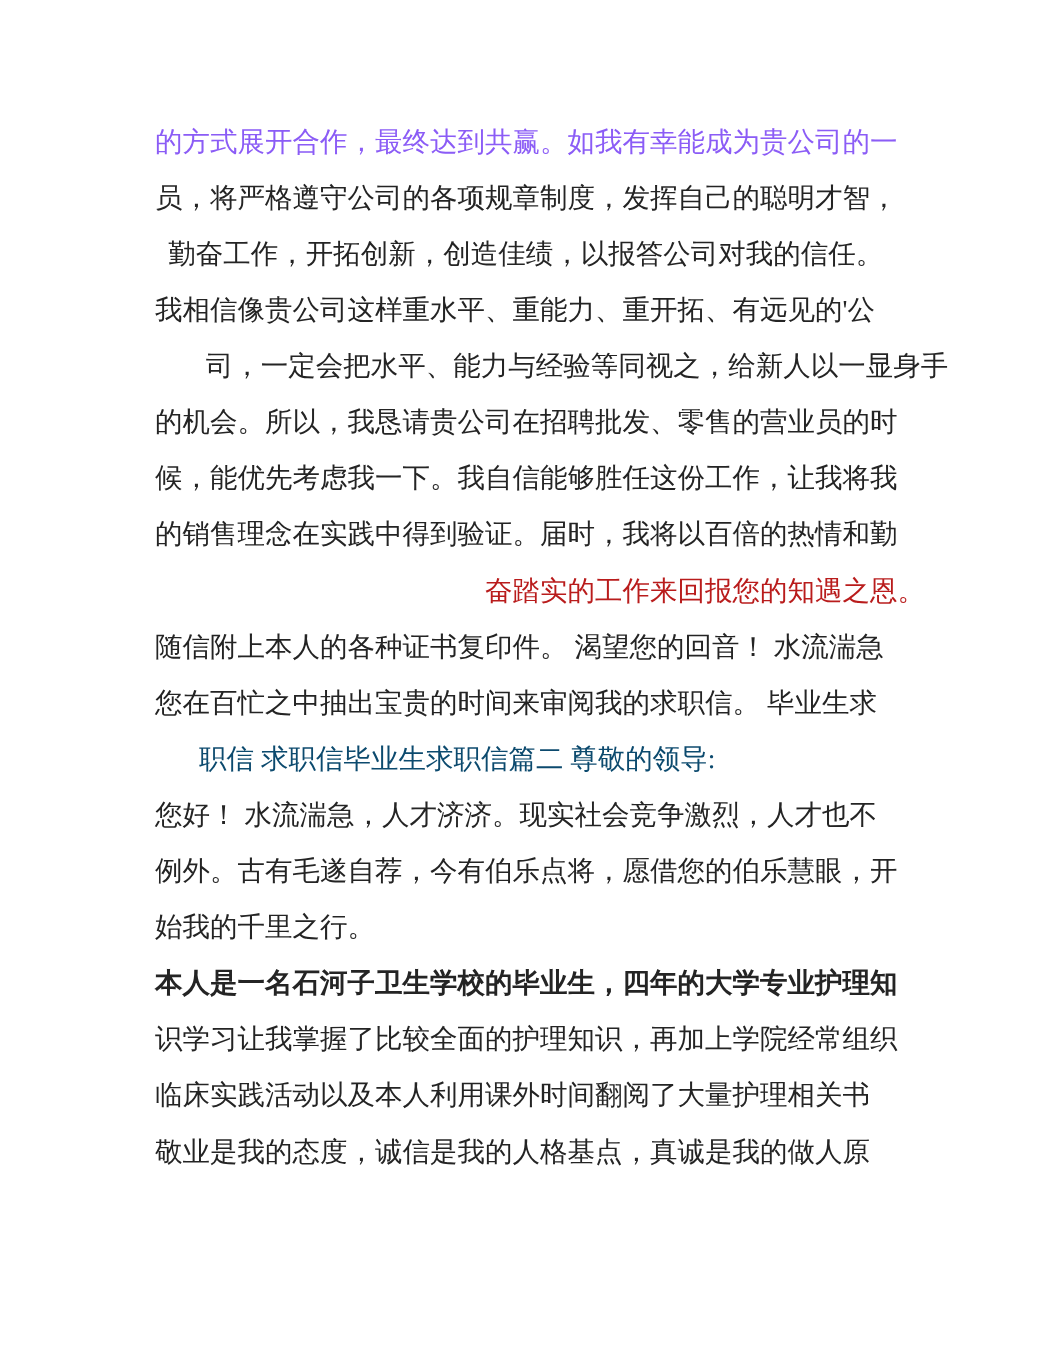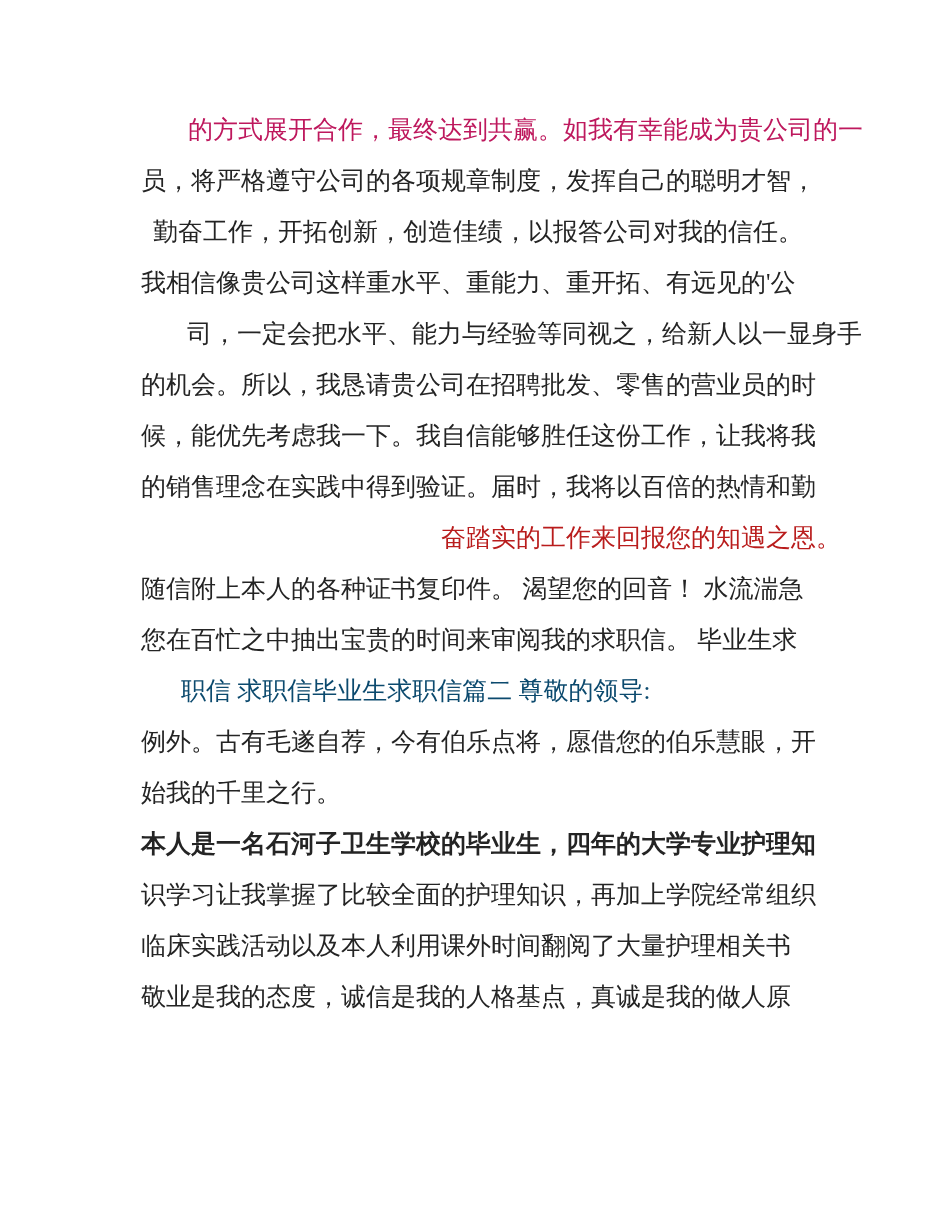--- a/index.html
+++ b/index.html
@@ -37,32 +37,33 @@
     letter-spacing: 0px;
     text-rendering: optimizeLegibility;
   }
 </style>
 </head>
 <body style="background: rgb(255, 255, 255);">
 
 <div class="page">
   <div class="text-block">
 
-  <div class="line" style="color: #be185d; margin-left: 47px;">的方式展开合作，最终达到共赢。如我有幸能成为贵公司的一</div>
+  <div class="line" style="color: #8b5cf6;">的方式展开合作，最终达到共赢。如我有幸能成为贵公司的一</div>
       <div class="line" style="color: rgb(36, 36, 36);">员，将严格遵守公司的各项规章制度，发挥自己的聪明才智，</div>
       <div class="line" style="color: rgb(36, 36, 36); margin-left: 12px;">勤奋工作，开拓创新，创造佳绩，以报答公司对我的信任。</div>
       <div class="line" style="color: rgb(36, 36, 36);">我相信像贵公司这样重水平、重能力、重开拓、有远见的'公</div>
       <div class="line" style="color: rgb(36, 36, 36); margin-left: 46px;">司，一定会把水平、能力与经验等同视之，给新人以一显身手</div>
       <div class="line" style="color: rgb(36, 36, 36);">的机会。所以，我恳请贵公司在招聘批发、零售的营业员的时</div>
       <div class="line" style="color: rgb(36, 36, 36);">候，能优先考虑我一下。我自信能够胜任这份工作，让我将我</div>
       <div class="line" style="color: rgb(36, 36, 36);">的销售理念在实践中得到验证。届时，我将以百倍的热情和勤</div>
       <div class="line" style="color: #b91c1c; text-align: right;">奋踏实的工作来回报您的知遇之恩。</div>
       <div class="line" style="color: rgb(36, 36, 36);">随信附上本人的各种证书复印件。 渴望您的回音！ 水流湍急</div>
       <div class="line" style="color: rgb(36, 36, 36);">您在百忙之中抽出宝贵的时间来审阅我的求职信。 毕业生求</div>
       <div class="line" style="color: #0c4a6e; margin-left: 40px;">职信 求职信毕业生求职信篇二 尊敬的领导:</div>
+      <div class="line" style="color: rgb(36, 36, 36);">您好！ 水流湍急，人才济济。现实社会竞争激烈，人才也不</div>
       <div class="line" style="color: rgb(36, 36, 36);">例外。古有毛遂自荐，今有伯乐点将，愿借您的伯乐慧眼，开</div>
       <div class="line" style="color: rgb(36, 36, 36);">始我的千里之行。</div>
       <div class="line" style="color: rgb(36, 36, 36); font-weight: bold;">本人是一名石河子卫生学校的毕业生，四年的大学专业护理知</div>
       <div class="line" style="color: rgb(36, 36, 36);">识学习让我掌握了比较全面的护理知识，再加上学院经常组织</div>
       <div class="line" style="color: rgb(36, 36, 36);">临床实践活动以及本人利用课外时间翻阅了大量护理相关书</div>
       <div class="line" style="color: rgb(36, 36, 36);">敬业是我的态度，诚信是我的人格基点，真诚是我的做人原</div>
     </div>
 </div>
 
 </body></html>

